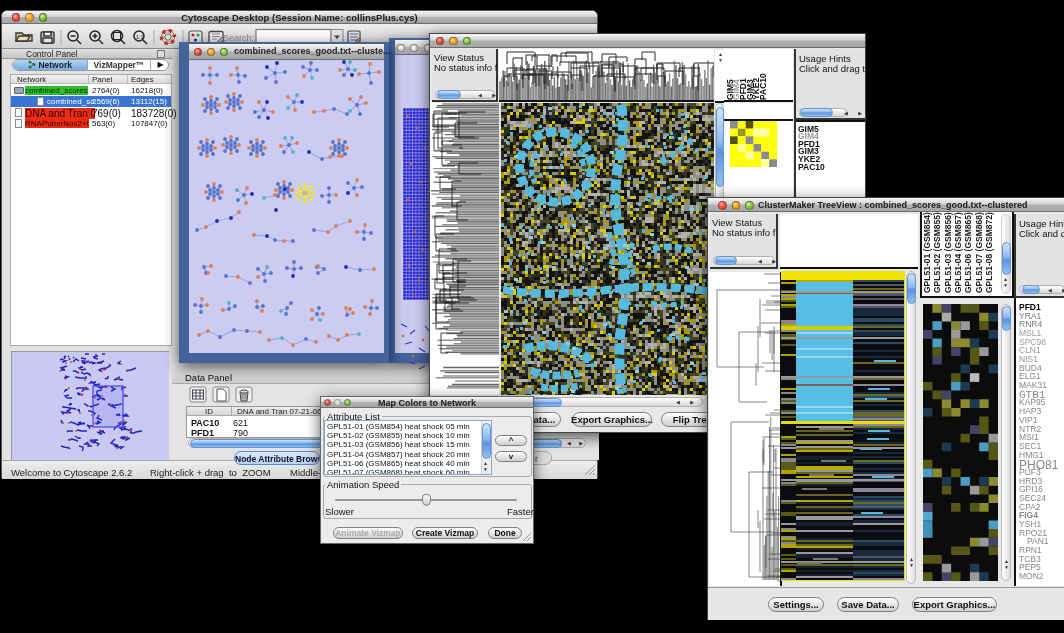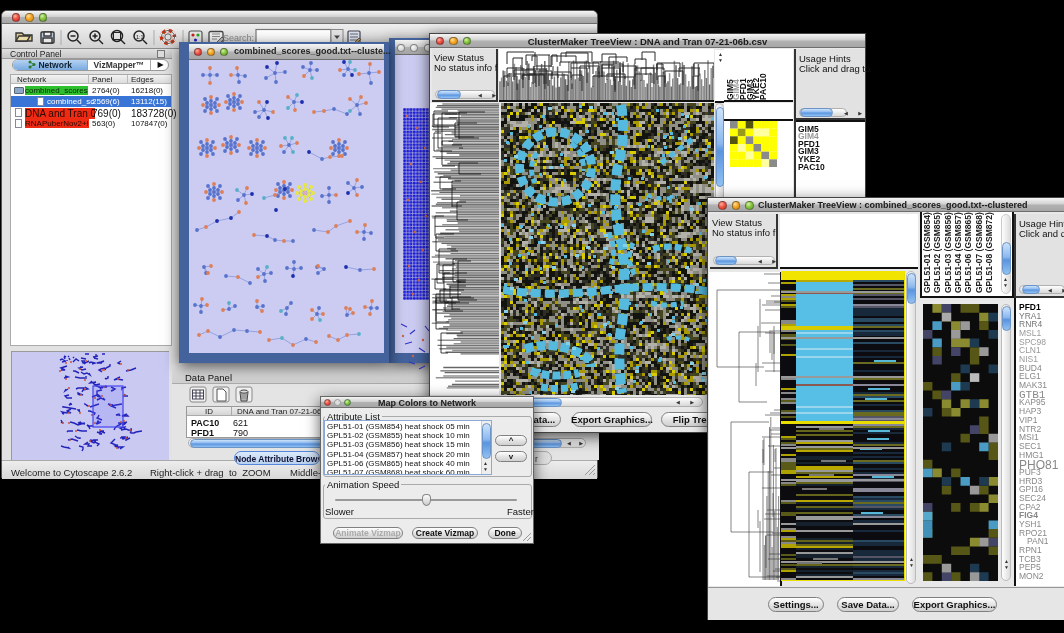--- a/index.html
+++ b/index.html
@@ -6,20 +6,21 @@
 .win{position:absolute;box-shadow:0 4px 14px rgba(0,0,0,.65);}
 .tb{position:absolute;left:0;top:0;right:0;background:linear-gradient(180deg,#f5f5f5,#d0d0d0 48%,#b2b2b2 52%,#a6a6a6);border-bottom:1px solid #6e6e6e;}
 .tt{position:absolute;width:100%;text-align:center;font-weight:bold;color:#1a1a1a;}
 </style></head><body>
 <div class="abs" style="left:0;top:0;width:1064px;height:633px;background:#000;">
     <div class="win" style="left:1px;top:10px;width:597px;height:468px;background:#e2e2e2;border:1px solid #555;border-radius:6px 6px 0 0;">
       <div class="tb" style="height:13px;border-radius:5px 5px 0 0;"></div>
       <div style="position:absolute;left:9.8px;top:2.3px;width:8.4px;height:8.4px;border-radius:50%;background:radial-gradient(circle at 35% 30%,#ffb0a0,#ee5544 45%,#c22);border:0.5px solid rgba(60,60,60,.55);box-sizing:border-box;"></div>
       <div style="position:absolute;left:23.2px;top:2.3px;width:8.4px;height:8.4px;border-radius:50%;background:radial-gradient(circle at 35% 30%,#ffe0a0,#f5a623 45%,#d88a10);border:0.5px solid rgba(60,60,60,.55);box-sizing:border-box;"></div>
       <div style="position:absolute;left:36.599999999999994px;top:2.3px;width:8.4px;height:8.4px;border-radius:50%;background:radial-gradient(circle at 35% 30%,#d8f0a8,#88c840 45%,#5a9a20);border:0.5px solid rgba(60,60,60,.55);box-sizing:border-box;"></div>
+      <div class="tt" style="top:1px;font-size:9.5px;">Cytoscape Desktop (Session Name: collinsPlus.cys)</div>
       <div class="abs" style="left:0;top:13px;width:100%;height:25px;background:linear-gradient(180deg,#efefef,#d2d2d2);border-bottom:1px solid #8a8a8a;"></div>
       <svg width="370" height="25" viewBox="0 0 370 25" style="position:absolute;left:0;top:13px;">
 <g stroke="#333" stroke-width="1.4" fill="none">
 <path d="M14 17v-8h6l2 2h8v6z" fill="#d8c890"></path>
           <path d="M14 17l3-5h11l-3 5z" fill="#e8dca8"></path>
 <rect x="39" y="8" width="13" height="11" rx="1" fill="#b8c4d8"></rect>
           <rect x="42" y="8" width="7" height="4" fill="#eee"></rect>
           <rect x="41" y="14" width="9" height="5" fill="#e8e8e8"></rect>
 </g>
 <line x1="59" y1="6" x2="59" y2="21" stroke="#aaa"></line>
@@ -52,21 +53,21 @@
 <path d="M210 10h8M210 12.5h8M210 15h5" stroke="#888" stroke-width="1"></path>
 <path d="M214 19l6-6 2 2-6 6z" fill="#bbb" stroke="#444" stroke-width="0.8"></path>
 <text x="221" y="16.5" font-size="9" fill="#8a8a8a" font-family="Liberation Sans">Search:</text>
 <rect x="254" y="5.5" width="75" height="15" fill="#fff" stroke="#777" stroke-width="1.2"></rect>
 <rect x="329" y="5.5" width="12" height="15" fill="#e4e4e4" stroke="#888"></rect>
 <path d="M332 11.5h6l-3 3.5z" fill="#444"></path>
 <rect x="346" y="7" width="12" height="12.5" rx="1" fill="#dde4ee" stroke="#445" stroke-width="1.2"></rect>
 <path d="M348 10h8M348 13h8M348 16h8" stroke="#667" stroke-width="1"></path>
 <path d="M352 19l5-5 1.5 1.5-5 5z" fill="#c59a4a" stroke="#333" stroke-width="0.7"></path>
 </svg>
-      <div class="abs" style="left:0;top:38px;width:170px;height:10px;background:linear-gradient(#e0e0e0,#c6c6c6);border-bottom:1px solid #999;font-size:8.5px;color:#222;padding-left:8px;">Control Panel</div>
+      <div class="abs" style="left:0;top:38px;width:170px;height:10px;background:linear-gradient(#e0e0e0,#c6c6c6);border-bottom:1px solid #999;font-size:8.5px;color:#222;padding-left:24px;">Control Panel</div>
       <div class="abs" style="left:155px;top:39px;width:8px;height:8px;border:1px solid #777;background:#ddd;"></div>
       <div class="abs" style="left:10px;top:48px;width:157px;height:12px;background:#fff;border:1px solid #9a9a9a;border-radius:6px;overflow:hidden;">
         <div class="abs" style="left:0;top:0;width:75px;height:12px;background:linear-gradient(180deg,#b4d2f2,#6da2dd);border-right:1px solid #8aa;text-align:center;font-size:8.5px;font-weight:bold;color:#123;"><svg width="8" height="9" viewBox="0 0 8 9" style="vertical-align:-1px;">
             <circle cx="2" cy="2" r="1.5" fill="#2a7a2a"></circle>
             <circle cx="6" cy="4.5" r="1.5" fill="#2a7a2a"></circle>
             <circle cx="2" cy="7" r="1.5" fill="#2a7a2a"></circle>
             <path d="M2 2L6 4.5L2 7" stroke="#2a7a2a" stroke-width="0.8" fill="none"></path>
           </svg> Network</div>
         <div class="abs" style="left:75px;top:0;width:62px;height:12px;text-align:center;font-size:8.5px;font-weight:bold;color:#333;">VizMapper™</div>
         <div class="abs" style="left:137px;top:0;width:20px;height:12px;border-left:1px solid #aaa;text-align:center;font-size:8px;color:#111;">▶</div>
@@ -211,21 +212,20 @@
           <path d="M124 133m-1.9 0a1.9 1.9 0 1 0 3.8 0a1.9 1.9 0 1 0 -3.8 0M122 139m-1.9 0a1.9 1.9 0 1 0 3.8 0a1.9 1.9 0 1 0 -3.8 0M116 141m-1.9 0a1.9 1.9 0 1 0 3.8 0a1.9 1.9 0 1 0 -3.8 0M110 139m-1.9 0a1.9 1.9 0 1 0 3.8 0a1.9 1.9 0 1 0 -3.8 0M108 133m-1.9 0a1.9 1.9 0 1 0 3.8 0a1.9 1.9 0 1 0 -3.8 0M110 127m-1.9 0a1.9 1.9 0 1 0 3.8 0a1.9 1.9 0 1 0 -3.8 0M116 125m-1.9 0a1.9 1.9 0 1 0 3.8 0a1.9 1.9 0 1 0 -3.8 0M122 127m-1.9 0a1.9 1.9 0 1 0 3.8 0a1.9 1.9 0 1 0 -3.8 0M120 135m-1.9 0a1.9 1.9 0 1 0 3.8 0a1.9 1.9 0 1 0 -3.8 0M116 137m-1.9 0a1.9 1.9 0 1 0 3.8 0a1.9 1.9 0 1 0 -3.8 0M112 135m-1.9 0a1.9 1.9 0 1 0 3.8 0a1.9 1.9 0 1 0 -3.8 0M112 131m-1.9 0a1.9 1.9 0 1 0 3.8 0a1.9 1.9 0 1 0 -3.8 0M116 129m-1.9 0a1.9 1.9 0 1 0 3.8 0a1.9 1.9 0 1 0 -3.8 0M120 131m-1.9 0a1.9 1.9 0 1 0 3.8 0a1.9 1.9 0 1 0 -3.8 0" fill="#e8e838"></path>
           <path d="M116 133m-1.9 0a1.9 1.9 0 1 0 3.8 0a1.9 1.9 0 1 0 -3.8 0" fill="#e0a8c0"></path>
         </svg>
       </div>
     </div>
     <div class="win" style="left:429px;top:33px;width:437px;height:400px;background:#e8e8e8;border:1px solid #444;">
       <div class="tb" style="height:14px;"></div>
       <div style="position:absolute;left:5.7px;top:2.7px;width:8.6px;height:8.6px;border-radius:50%;background:radial-gradient(circle at 35% 30%,#ffb0a0,#ee5544 45%,#c22);border:0.5px solid rgba(60,60,60,.55);box-sizing:border-box;"></div>
       <div style="position:absolute;left:19.099999999999998px;top:2.7px;width:8.6px;height:8.6px;border-radius:50%;background:radial-gradient(circle at 35% 30%,#ffe0a0,#f5a623 45%,#d88a10);border:0.5px solid rgba(60,60,60,.55);box-sizing:border-box;"></div>
       <div style="position:absolute;left:32.5px;top:2.7px;width:8.6px;height:8.6px;border-radius:50%;background:radial-gradient(circle at 35% 30%,#d8f0a8,#88c840 45%,#5a9a20);border:0.5px solid rgba(60,60,60,.55);box-sizing:border-box;"></div>
-      <div class="tt" style="top:2px;font-size:9.5px;">ClusterMaker TreeView : DNA and Tran 07-21-06b.csv</div>
       <div class="abs" style="left:2px;top:15px;width:66px;height:53px;background:#e2e2e2;border-right:2px solid #333;border-bottom:2px solid #333;">
         <div style="position:absolute;left:2px;top:3px;font-size:9.5px;color:#111;white-space:nowrap;">View Status</div>
         <div style="position:absolute;left:2px;top:13px;font-size:9.5px;color:#111;white-space:nowrap;">No status info f</div>
         <div style="position:absolute;left:3px;top:41px;width:60px;height:9px;background:linear-gradient(180deg,#fefefe,#d8d8d8);border:1px solid #b0b0b0;border-radius:99px;"></div>
         <div style="position:absolute;left:5px;top:41px;width:24px;height:9px;background:linear-gradient(180deg,#cde4fa,#8cb8ef 45%,#5a94e0 55%,#91c2f2);border:1px solid #6a93c8;border-radius:99px;"></div>
         <div style="position:absolute;left:44px;top:40px;width:22px;height:11px;font-size:5px;color:#333;display:flex;align-items:center;justify-content:space-between;padding:0 2px;box-sizing:border-box;">
           <span>◀</span>
           <span>▶</span>
         </div>
       </div>

